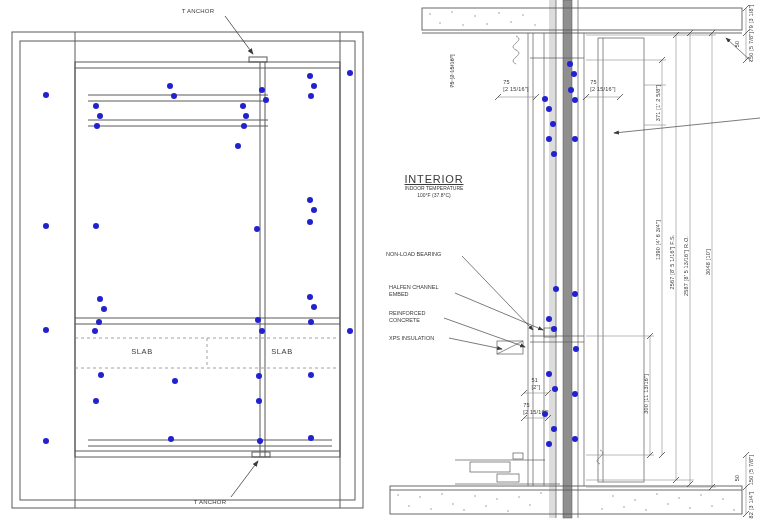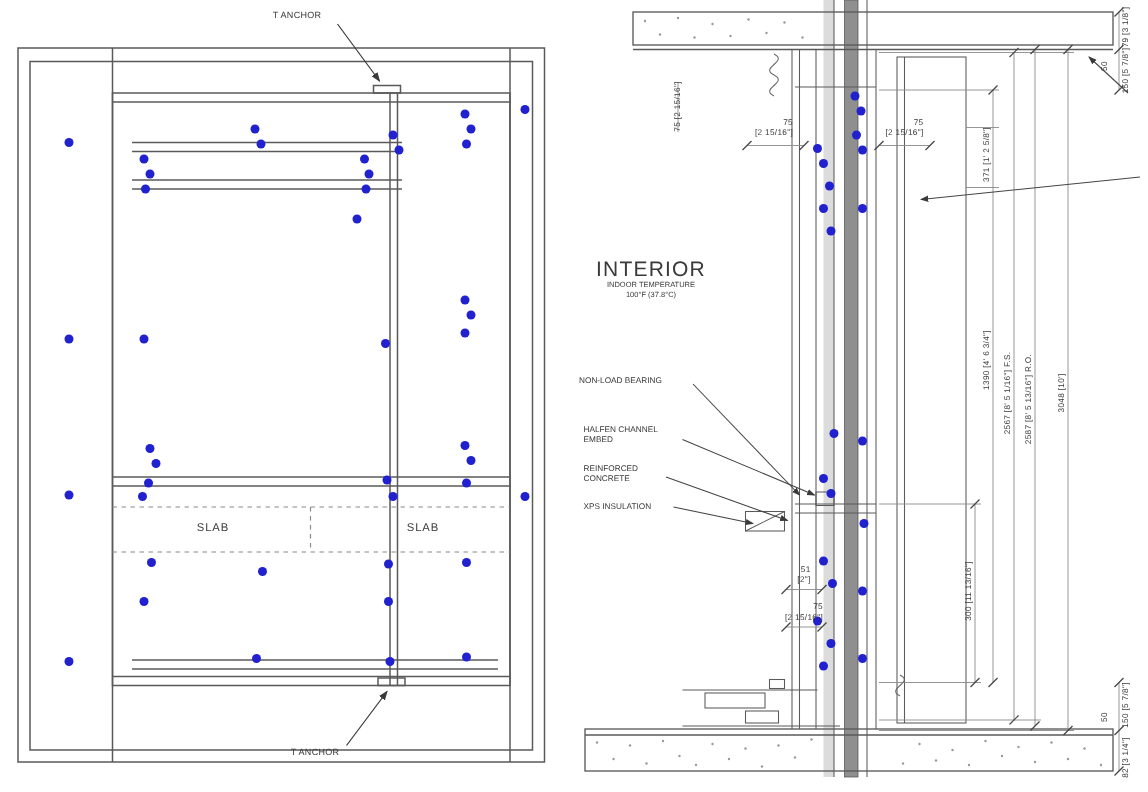--- a/index.html
+++ b/index.html
@@ -5,35 +5,35 @@
   * { margin:0; padding:0; box-sizing:border-box; }
   html,body { background:#ffffff; }
   .canvas {
     position:relative; width:765px; height:528px; background:#ffffff;
     font-family:"Liberation Sans", sans-serif; color:#3a3a3a; overflow:hidden;
   }
   .linework { position:absolute; left:0; top:0; }
   .layer { position:absolute; left:0; top:0; width:765px; height:528px; pointer-events:none; }
   .lbl {
     position:absolute; transform:translate(-50%,-50%);
-    font-size:6px; line-height:1.25; text-align:right;
+    font-size:6px; line-height:1.25; text-align:left;
     white-space:pre-line; color:#3a3a3a; letter-spacing:0.2px;
   }
   .slab { font-size:7.5px; letter-spacing:0.6px; }
   .small { font-size:5.5px; }
   .note {
     position:absolute; transform:translate(0,-50%);
     font-size:5.5px; line-height:1.3; text-align:left; white-space:pre-line;
   }
   .vdim {
     position:absolute; transform:translate(-50%,-50%) rotate(-90deg);
     white-space:nowrap; font-size:5.5px; letter-spacing:0.2px;
   }
   .interior { position:absolute; transform:translate(-50%,-50%); text-align:center; }
-  .interior .big { font-size:14px; letter-spacing:0.8px; }
+  .interior .big { font-size:11px; letter-spacing:0.8px;text-decoration:underline; }
   .interior .tiny { font-size:5px; line-height:1.4; }
   .dot {
     position:absolute; width:6px; height:6px; border-radius:50%;
     transform:translate(-50%,-50%);
   }
 </style>
 </head>
 <body>
 
 <div class="canvas">

